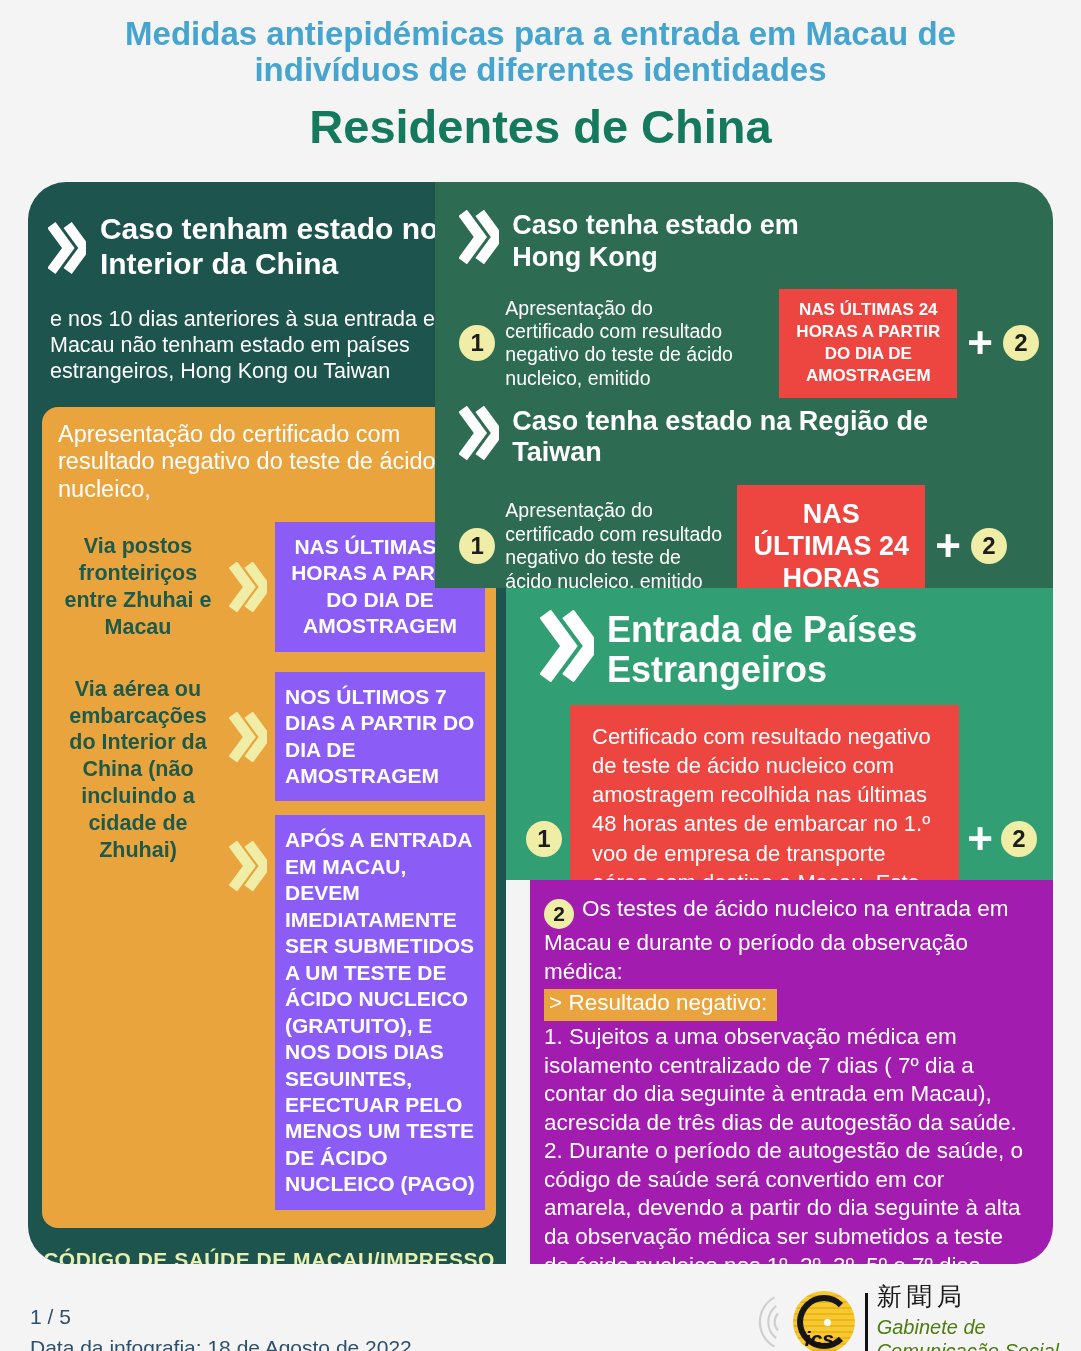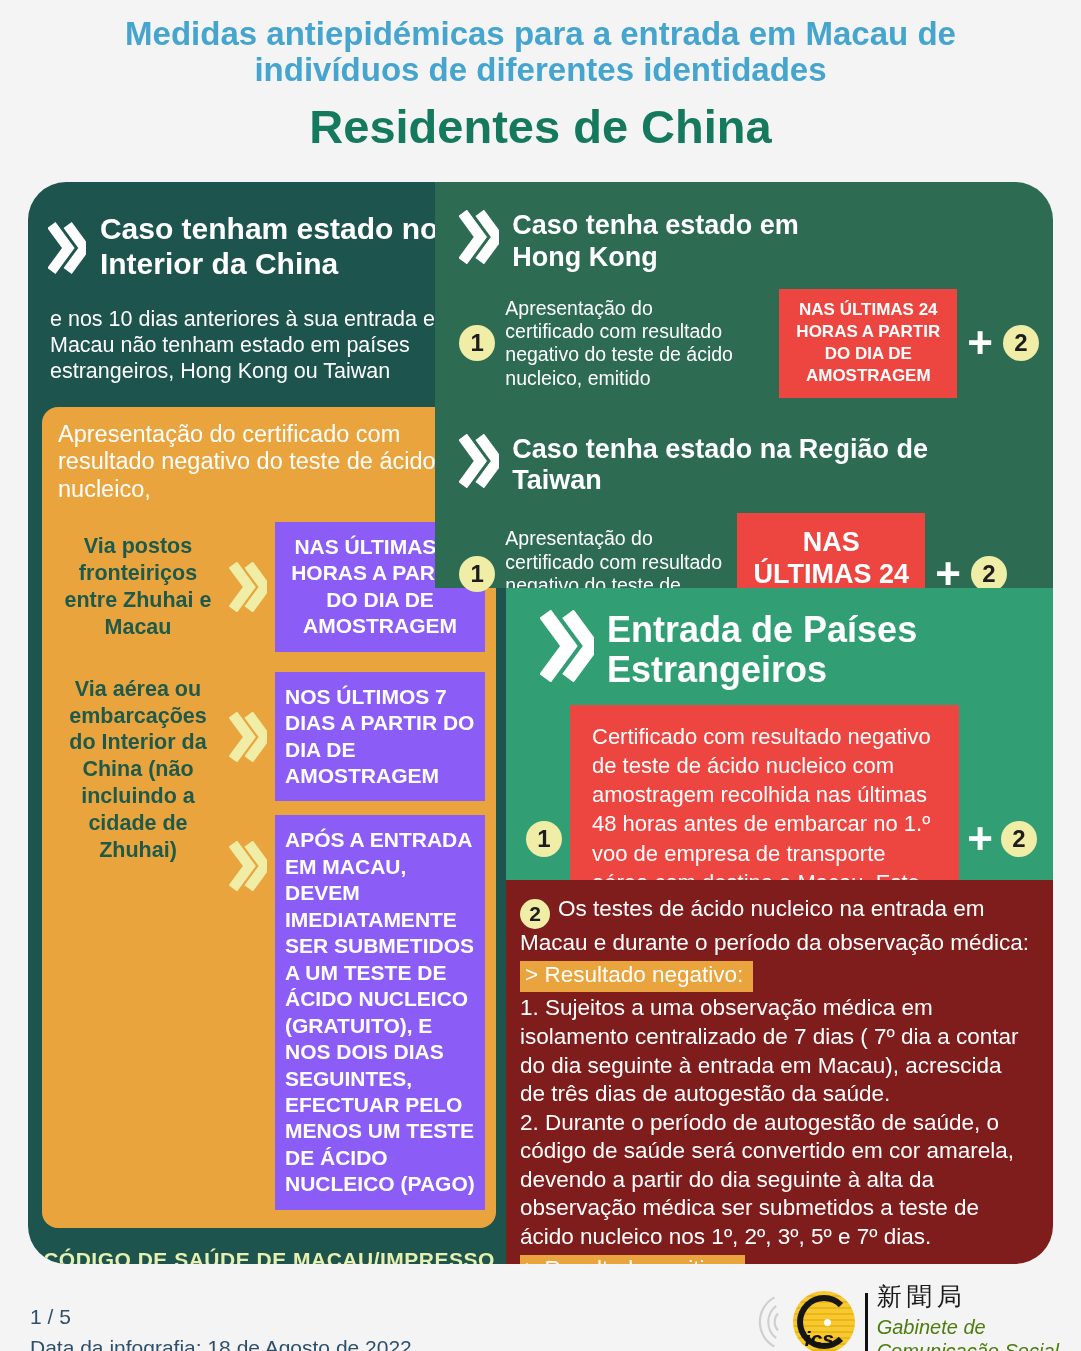--- a/index.html
+++ b/index.html
@@ -53,35 +53,35 @@
   .red-box { background:#8b5cf6; color:#fff; font-weight:700; font-size:21px; line-height:1.26; padding:12px 10px; }
   .red-center { text-align:center; }
 
   .health-code { margin-top:20px; text-align:center; color:#E7F0B0; font-weight:700; font-size:21px; letter-spacing:.5px; }
 
   
   .col-right { flex:1; display:flex; flex-direction:column; min-width:0;align-items:flex-end; }
   .sec { color:#fff; }
   .sec1 { background:#2D6B53; height:406px; padding:28px 14px 0 24px; }
   .sec2 { background:#319E74; height:292px; padding:22px 16px 0 20px; }
-  .sec3 { background:#7f1d1d; flex:1; padding:15px 22px 0 14px; font-size:22.5px; line-height:1.27; }
+  .sec3 { background:#a21caf; flex:1; padding:15px 22px 0 14px; font-size:22.5px; line-height:1.27;margin-left:24px; }
 
   .sec-head { display:flex; gap:13px; align-items:flex-start; }
   .sec-head .chev { color:#fff; flex:0 0 auto; }
   .sec1-title { font-size:27px; font-weight:700; line-height:1.17; padding-top:0; }
   .sec2-title { font-size:36px; font-weight:700; line-height:1.12; }
 
   .step-row { display:flex; align-items:center; gap:10px; margin-top:16px; }
   .step-text { font-size:19.5px; line-height:1.2; }
   .w232 { width:232px; }
   .w222 { width:222px; }
   .red-sm { flex:0 0 auto; width:178px; background:#ED4540; color:#fff; font-weight:700; font-size:17px; line-height:1.3; text-align:center; padding:10px 4px;margin-left:32px; }
   .red-lg { flex:0 0 auto; width:188px; background:#ED4540; color:#fff; font-weight:700; font-size:27px; line-height:1.2; text-align:center; padding:13px 4px; }
   .red-big { flex:1; background:#ED4540; color:#fff; font-size:22px; line-height:1.33; padding:17px 18px 17px 22px; }
-  .mt22 { margin-top:36px; }
+  .mt22 { margin-top:8px; }
 
   .note-circle {
     display:inline-flex; width:30px; height:30px; border-radius:50%;
     background:#EFEDA6; color:#1d1d1d; font-weight:700; font-size:21px;
     align-items:center; justify-content:center; vertical-align:-5px; margin-right:8px;
   }
   .hl { display:inline-block; background:#E9A43E; color:#fff; padding:0 10px 3px 5px; margin:3px 0 2px 0; }
   .sec3 p { margin:0; }
 
   

